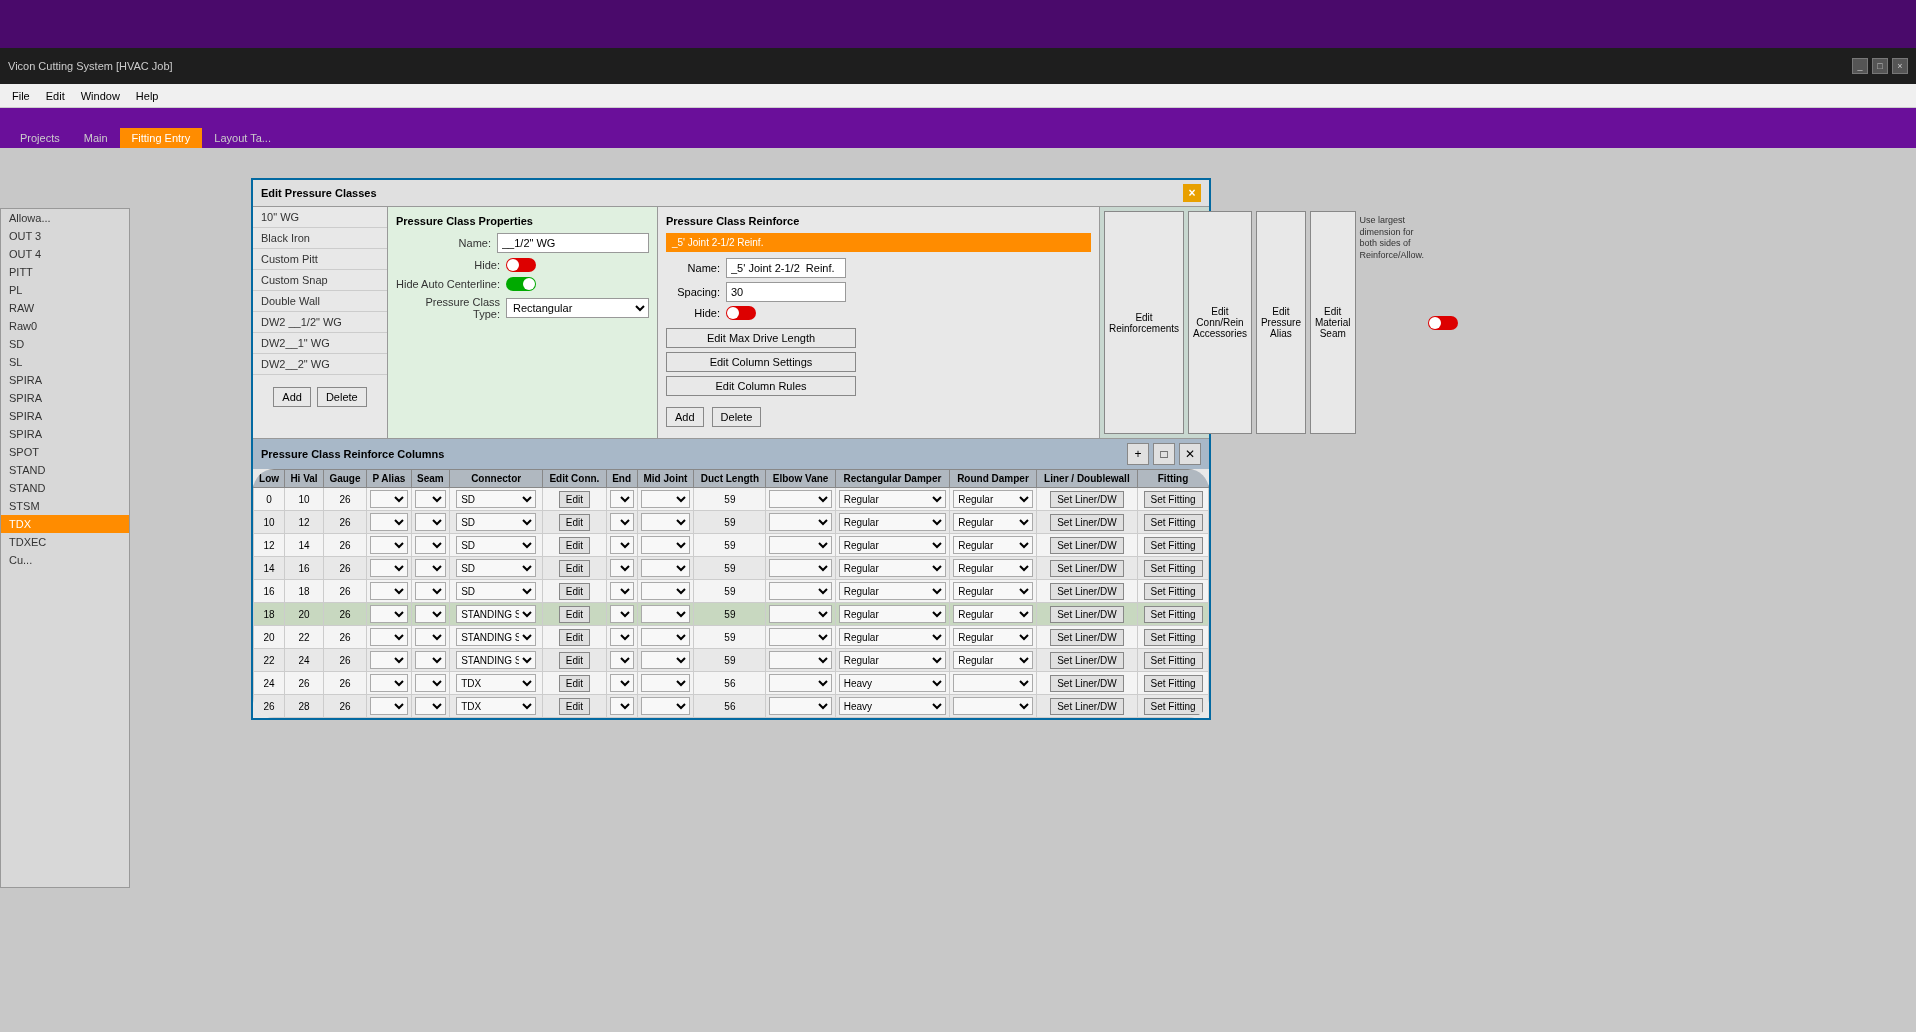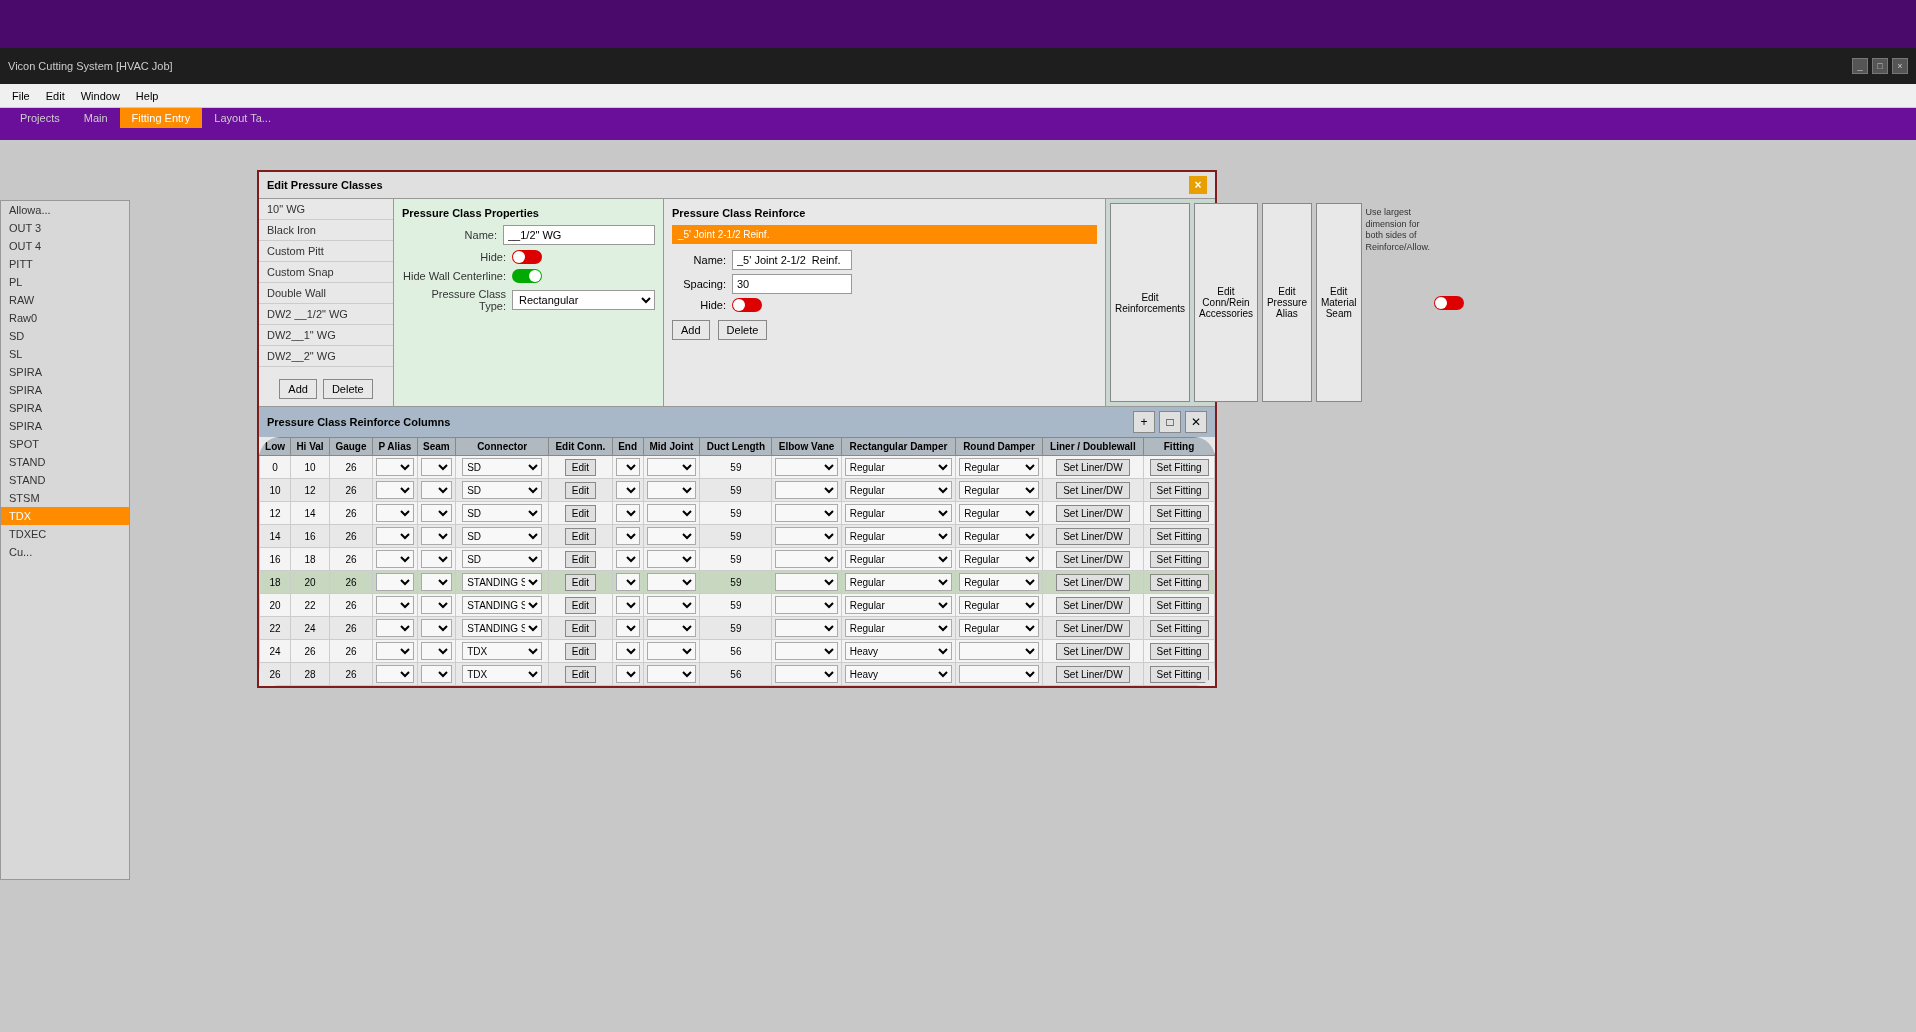--- a/index.html
+++ b/index.html
@@ -8,34 +8,34 @@
     
     .title-bar { background: #1e1e1e; color: #ccc; height: 36px; display: flex; align-items: center; padding: 2px 8px; justify-content: space-between; margin-top: 48px; }
     .title-bar-controls { display: flex; gap: 4px; }
     .title-bar-btn { width: 16px; height: 16px; background: #555; border: 1px solid #777; color: #ccc; font-size: 9px; display: flex; align-items: center; justify-content: center; cursor: pointer; }
 
     
     .menu-bar { background: #f0f0f0; height: 24px; display: flex; align-items: center; padding: 0 4px; border-bottom: 1px solid #ccc; }
     .menu-item { padding: 2px 8px; font-size: 11px; cursor: pointer; }
 
     
-    .nav-tabs { background: #6a0f9a; height: 32px; display: flex; align-items: flex-start; padding: 0 8px; }
+    .nav-tabs { background: #6a0f9a; height: 40px; display: flex; align-items: flex-end; padding: 0 8px; }
     .nav-tab { padding: 4px 12px; color: #ccc; cursor: pointer; font-size: 11px; }
     .nav-tab.orange { background: #ff8c00; color: white; }
 
     
     .main-area { background: #c8c8c8; width: 100%; height: calc(1032px - 80px); position: relative; }
 
     
     .sidebar { position: absolute; left: 0; top: 60px; width: 130px; background: #d8d8d8; height: 680px; overflow-y: auto; border: 1px solid #999; }
     .sidebar-item { padding: 3px 8px; cursor: pointer; color: #333; font-size: 11px; }
     .sidebar-item.active { background: #ff8c00; color: white; }
 
     
-    .dialog { position: absolute; left: 257px; top: 30px; width: 960px; background: #e8e8e8; border: 2px solid #7f1d1d; z-index: 10; }
+    .dialog { position: absolute; left: 251px; top: 30px; width: 960px; background: #e8e8e8; border: 2px solid #0369a1; z-index: 10; }
     .dialog-header { background: #e0e0e0; padding: 4px 8px; font-size: 12px; font-weight: bold; display: flex; justify-content: space-between; align-items: center; border-bottom: 1px solid #999; }
     .dialog-close { background: #e8a000; color: white; border: none; width: 18px; height: 18px; cursor: pointer; font-size: 12px; font-weight: bold; display: flex; align-items: center; justify-content: center; }
 
     
     .dialog-body { display: flex; }
 
     
     .panel-list { width: 135px; border-right: 1px solid #999; background: #e8e8e8; }
     .panel-list-item { padding: 4px 8px; cursor: pointer; color: #333; border-bottom: 1px solid #ccc; }
 
@@ -185,21 +185,21 @@
         <div class="form-row">
           <span class="form-label">Hide:</span>
           <div class="toggle">
             <div class="toggle-track">
               <div class="toggle-thumb"></div>
             </div>
           </div>
         </div>
 
         <div class="form-row">
-          <span class="form-label">Hide Wall Centerline:</span>
+          <span class="form-label">Hide Auto Centerline:</span>
           <div class="toggle">
             <div class="toggle-track on toggle-green">
               <div class="toggle-thumb"></div>
             </div>
           </div>
         </div>
 
         <div class="form-row">
           <span class="form-label">Pressure Class Type:</span>
           <select class="form-select">
@@ -227,20 +227,25 @@
           <div class="rf-row">
             <span class="rf-label">Hide:</span>
             <div class="toggle">
               <div class="toggle-track">
                 <div class="toggle-thumb"></div>
               </div>
             </div>
           </div>
         </div>
 
+        <div style="margin-top:8px;">
+          <button class="btn btn-wide" style="width:190px; margin-bottom:4px;">Edit Max Drive Length</button><br>
+          <button class="btn btn-wide" style="width:190px; margin-bottom:4px;">Edit Column Settings</button><br>
+          <button class="btn btn-wide" style="width:190px;">Edit Column Rules</button>
+        </div>
 
         <div style="display:flex;gap:8px;margin-top:8px;">
           <button class="btn">Add</button>
           <button class="btn">Delete</button>
         </div>
       </div>
 
       <div class="panel-right-btns">
         <button class="right-btn">Edit Reinforcements</button>
         <button class="right-btn">Edit Conn/Rein Accessories</button>

